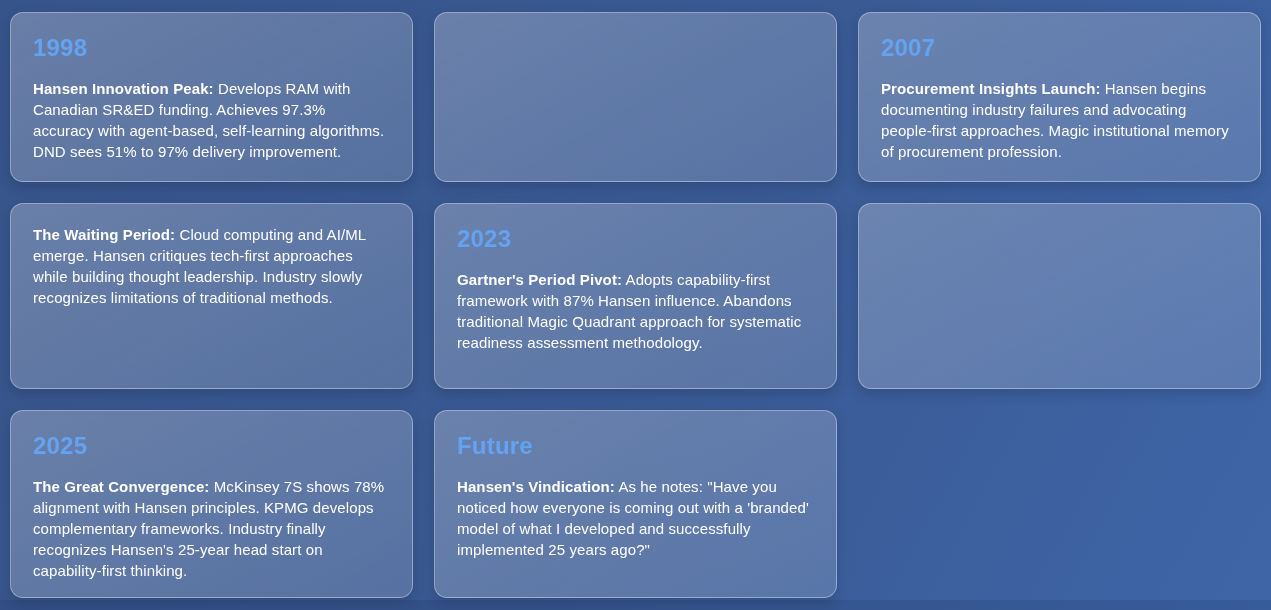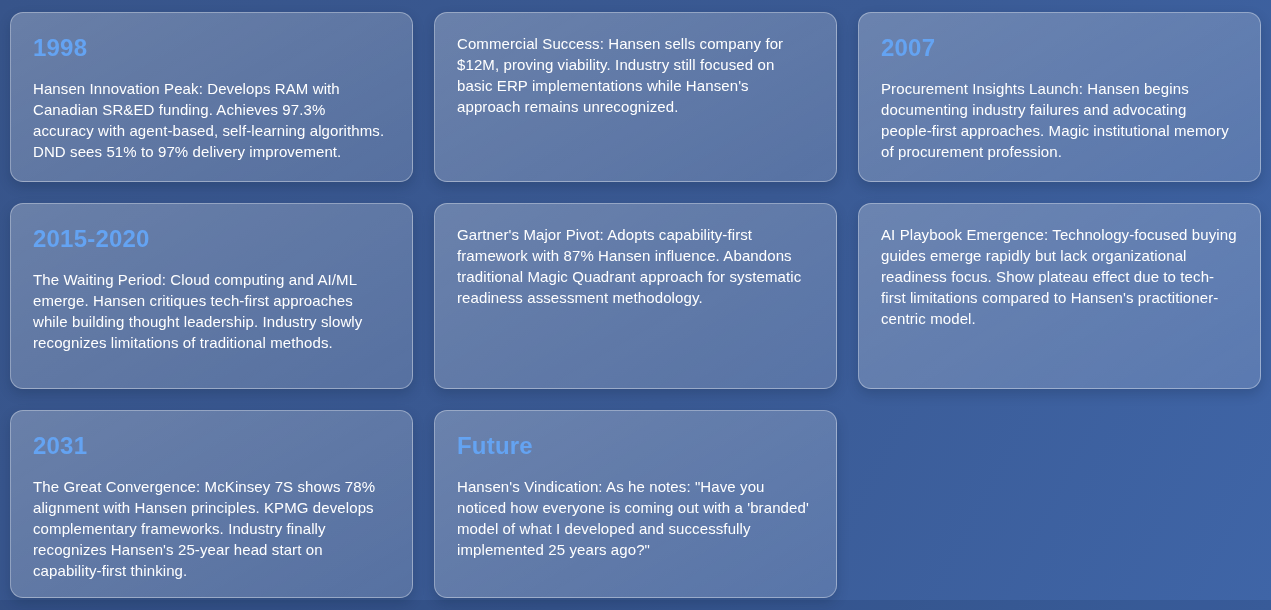--- a/index.html
+++ b/index.html
@@ -38,69 +38,65 @@
     color: #64A3F2;
     letter-spacing: 0.2px;
   }
   .card p {
     margin: 0;
     font-size: 15px;
     line-height: 21px;
     color: #FFFFFF;
     letter-spacing: 0.1px;
   }
-  .card p strong { font-weight: 400; margin-top: 22px; }
+  .card p strong { font-weight: 700; margin-top: 22px; }
   .bottom-edge {
     position: absolute;
     left: 0; right: 0; bottom: 0;
     height: 10px;
     background: rgba(12,28,60,0.12);
     pointer-events: none;
   }
 </style>
 </head>
 <body>
 
 <div class="timeline-grid">
 
   <section class="card">
     <h2>1998</h2>
     <p><strong>Hansen Innovation Peak:</strong>
       <span>Develops RAM with Canadian SR&amp;ED funding. Achieves 97.3% accuracy with agent-based, self-learning algorithms. DND sees 51% to 97% delivery improvement.</span></p>
   </section>
 
   <section class="card">
-    <p><strong>Commercial Success:</strong>
-      <span>Hansen sells company for $12M, proving viability. Industry still focused on basic ERP implementations while Hansen's approach remains unrecognized.</span></p>
   </section>
 
   <section class="card">
     <h2>2007</h2>
     <p><strong>Procurement Insights Launch:</strong>
       <span>Hansen begins documenting industry failures and advocating people-first approaches. Magic institutional memory of procurement profession.</span></p>
   </section>
 
   <section class="card">
-    <h2>2015-2020</h2>
     <p><strong>The Waiting Period:</strong>
       <span>Cloud computing and AI/ML emerge. Hansen critiques tech-first approaches while building thought leadership. Industry slowly recognizes limitations of traditional methods.</span></p>
   </section>
 
   <section class="card">
-    <p><strong>Gartner's Major Pivot:</strong>
+    <h2>2023</h2>
+    <p><strong>Gartner's Period Pivot:</strong>
       <span>Adopts capability-first framework with 87% Hansen influence. Abandons traditional Magic Quadrant approach for systematic readiness assessment methodology.</span></p>
   </section>
 
   <section class="card">
-    <p><strong>AI Playbook Emergence:</strong>
-      <span>Technology-focused buying guides emerge rapidly but lack organizational readiness focus. Show plateau effect due to tech-first limitations compared to Hansen's practitioner-centric model.</span></p>
   </section>
 
   <section class="card">
-    <h2>2031</h2>
+    <h2>2025</h2>
     <p><strong>The Great Convergence:</strong>
       <span>McKinsey 7S shows 78% alignment with Hansen principles. KPMG develops complementary frameworks. Industry finally recognizes Hansen's 25-year head start on capability-first thinking.</span></p>
   </section>
 
   <section class="card">
     <h2>Future</h2>
     <p><strong>Hansen's Vindication:</strong>
       <span>As he notes: "Have you noticed how everyone is coming out with a 'branded' model of what I developed and successfully implemented 25 years ago?"</span></p>
   </section>
 

